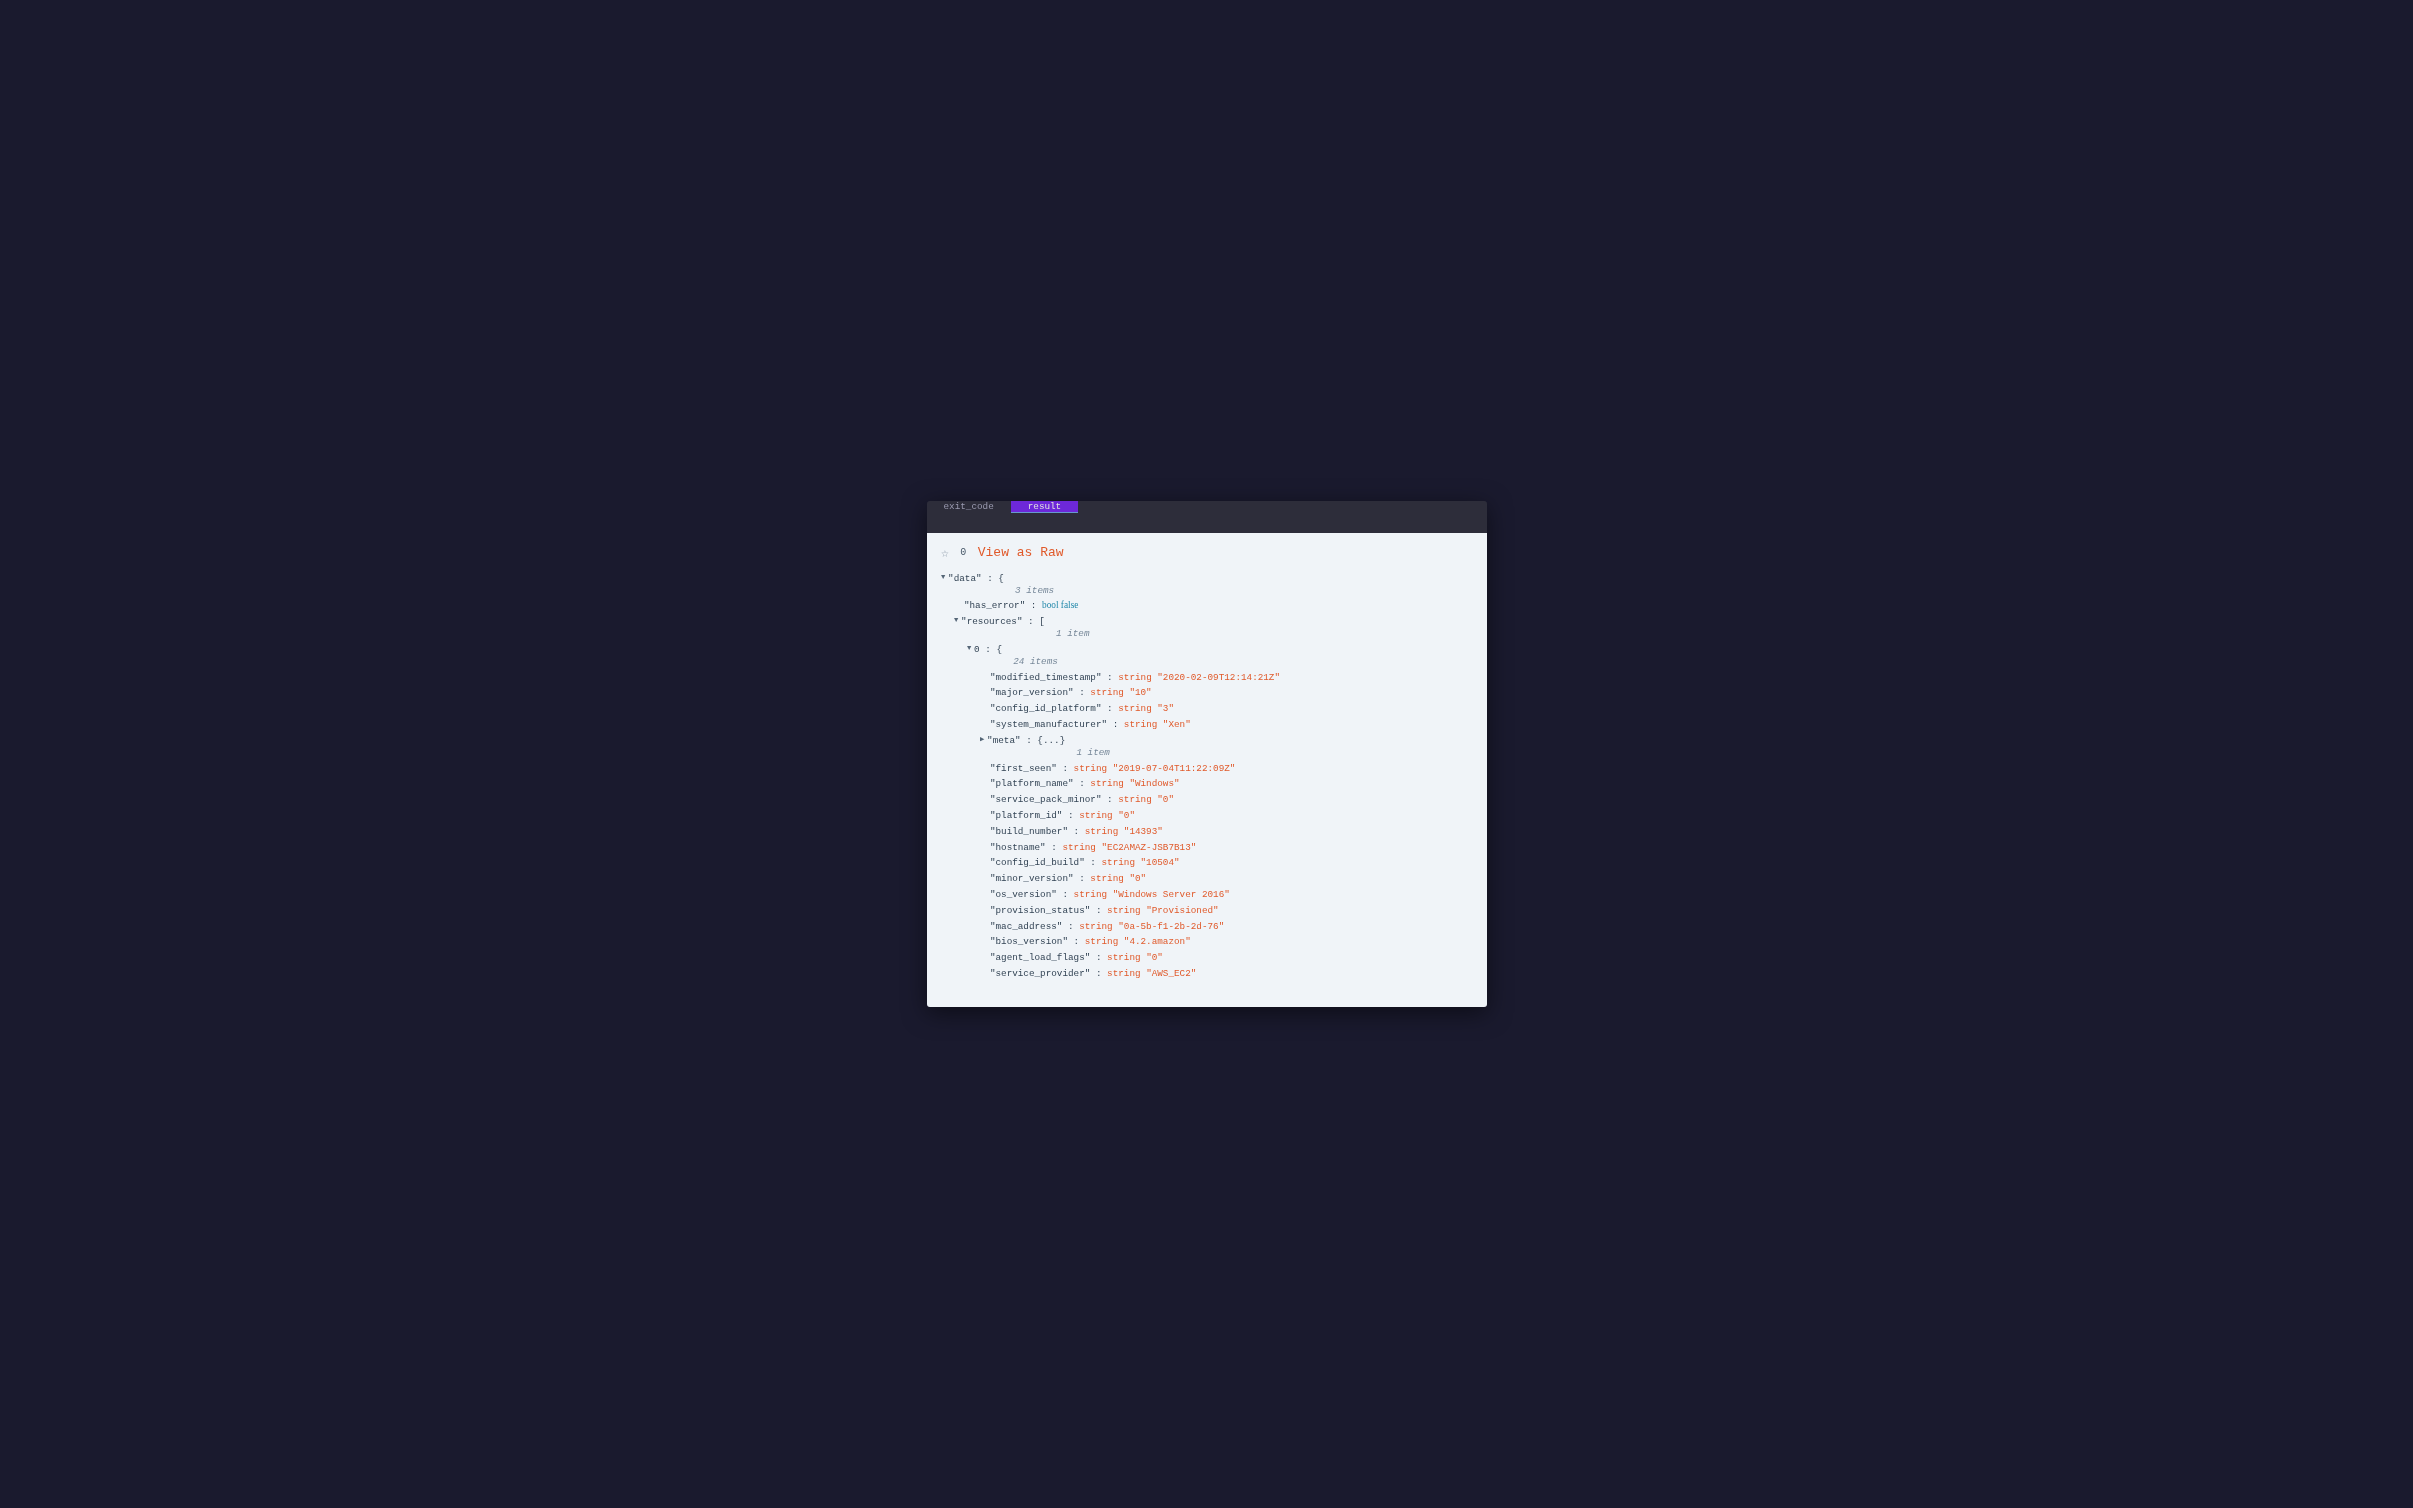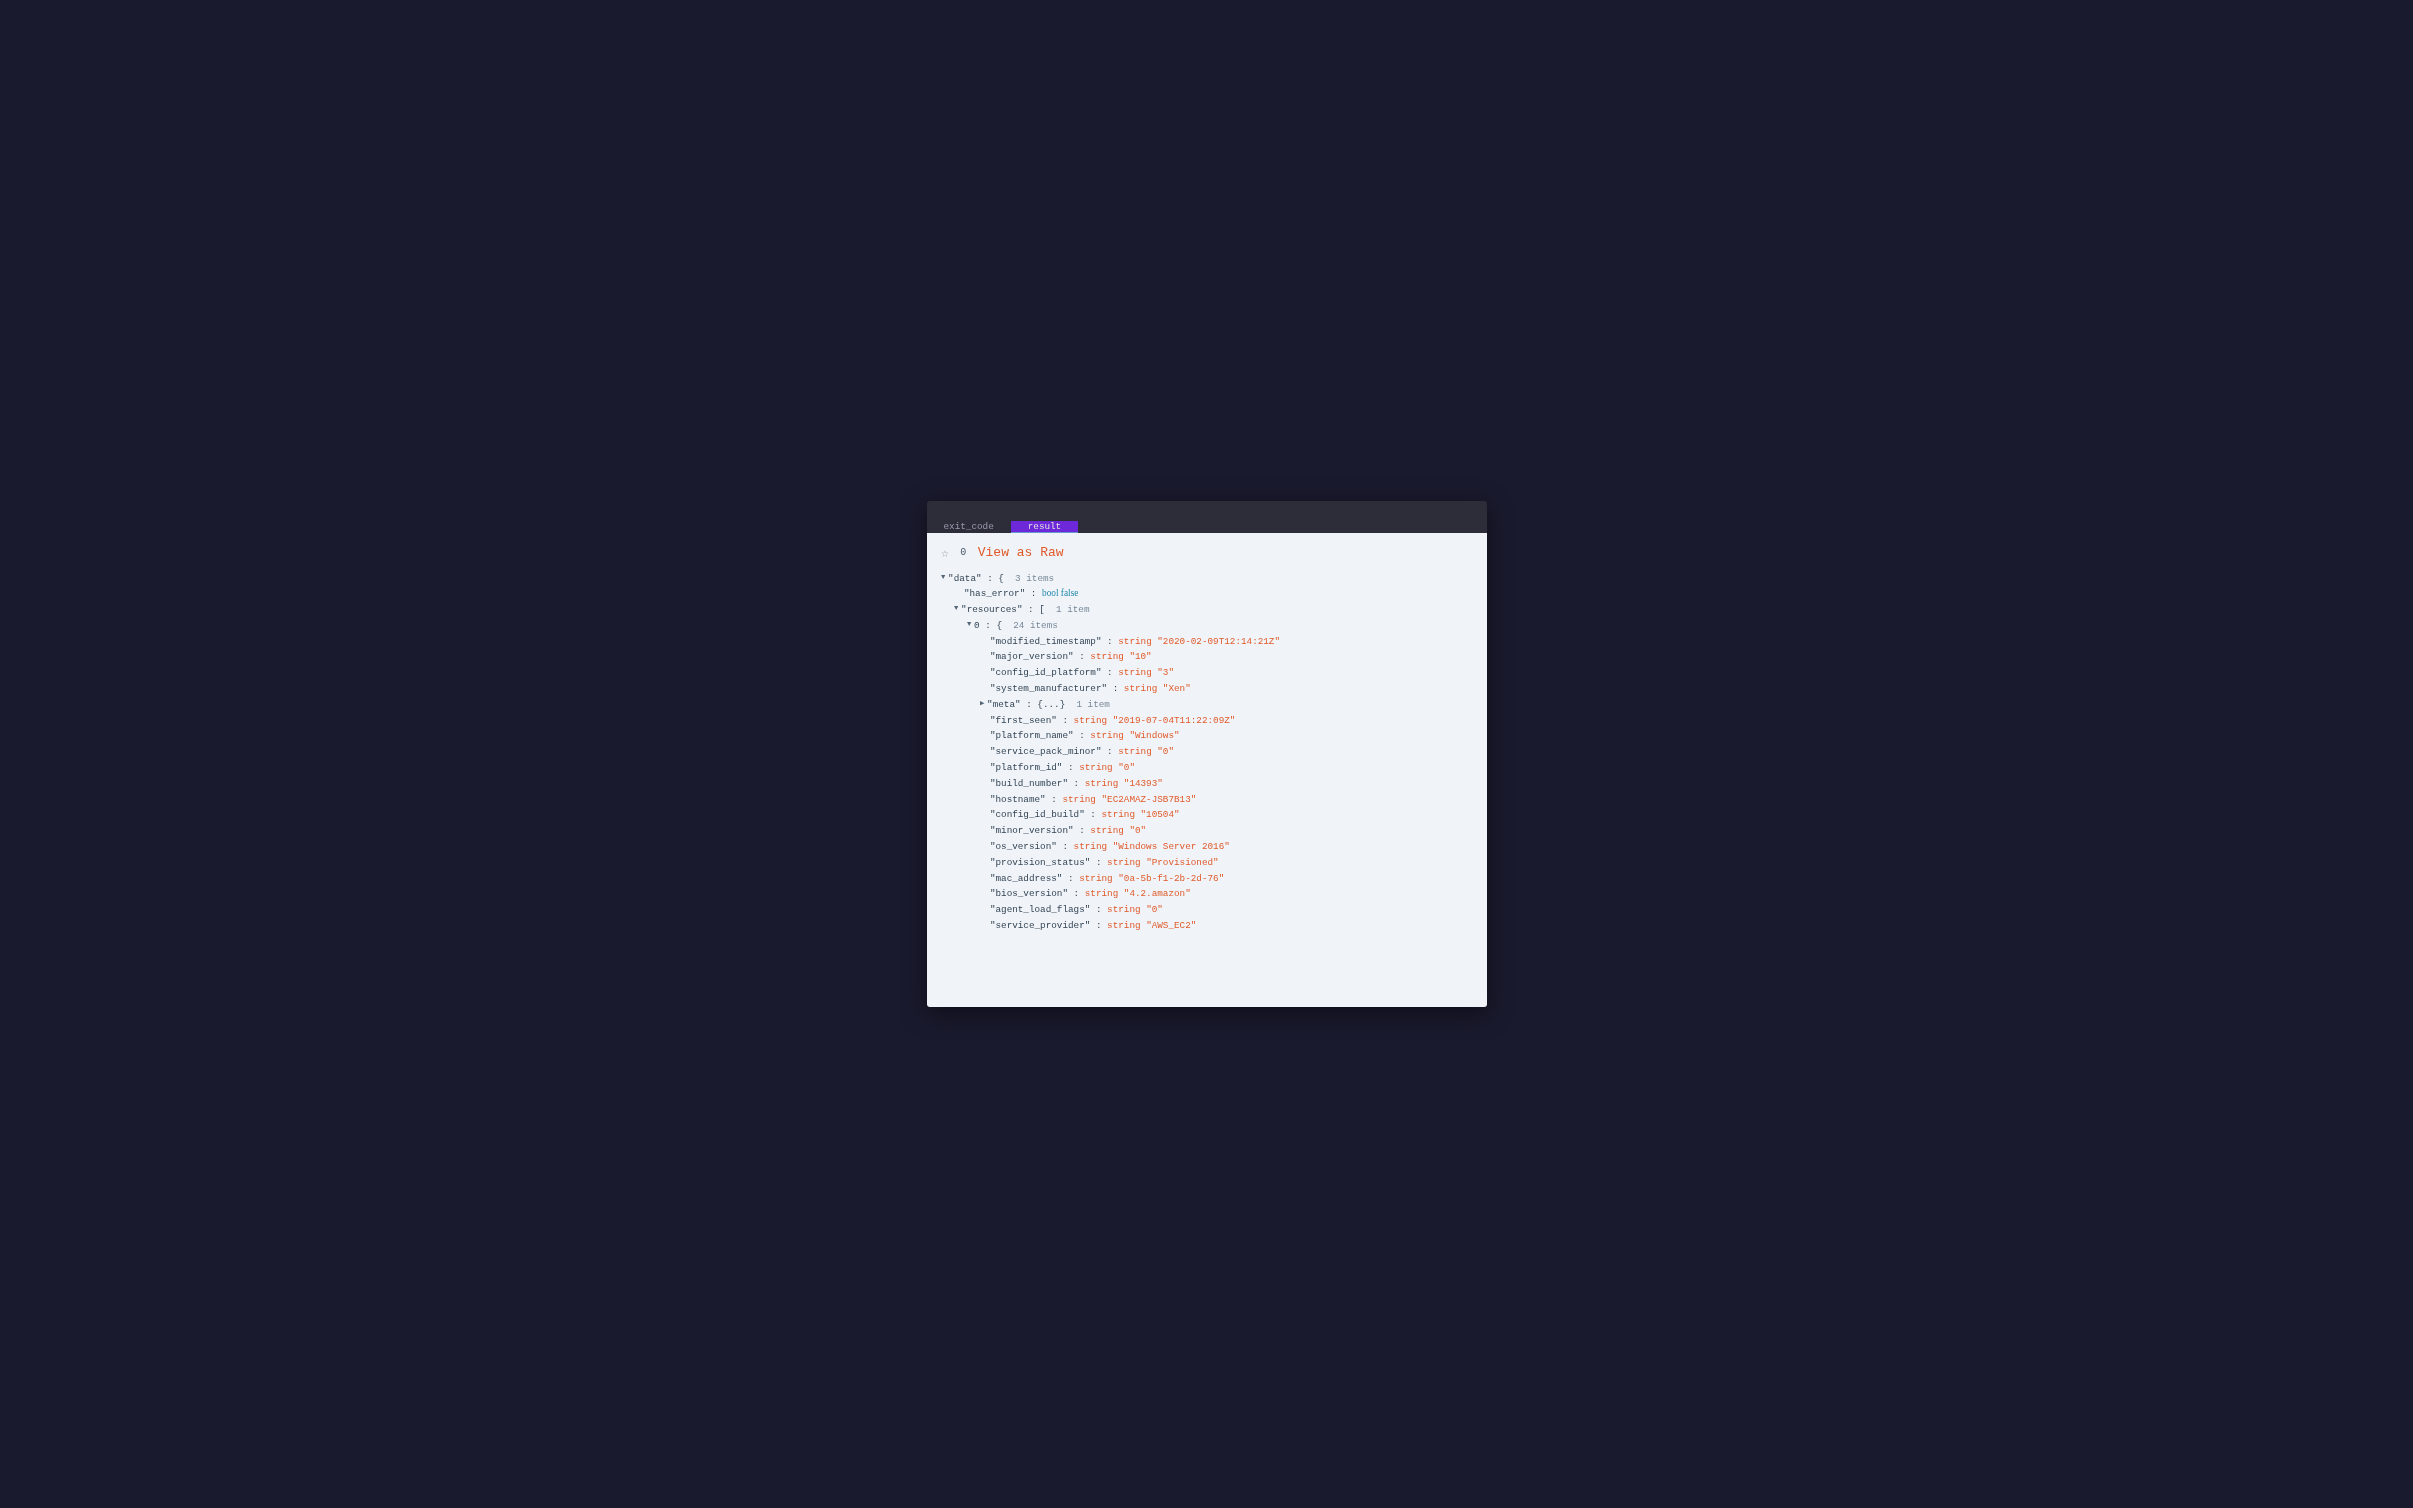--- a/index.html
+++ b/index.html
@@ -20,21 +20,21 @@
     .window {
       width: 560px;
       border-radius: 2.9px;
       overflow: hidden;
       box-shadow: 0 5.7px 23px rgba(0,0,0,0.5);
     }
 
     .tab-bar {
       background: #2d2d3a;
       display: flex;
-      align-items: flex-end;
+      align-items: flex-start;
       height: 32px;
     }
 
     .tab {
       padding: 0 17px;
       display: flex;
       align-items: center;
       font-size: 9.3px;
       color: #9a9ab0;
       cursor: pointer;
@@ -123,20 +123,22 @@
       color: #e05a2b;
     }
 
     .bool-value {
       color: #2288aa;
       font-family: Liberation Serif, serif;
     }
 
     .meta-value {
       color: #778899;
+      font-style: italic;
+      margin-top: 12px;
     }
 
     .bracket {
       color: #334455;
     }
 
     .spacer {
       display: inline-block;
       width: 10px;
     }

